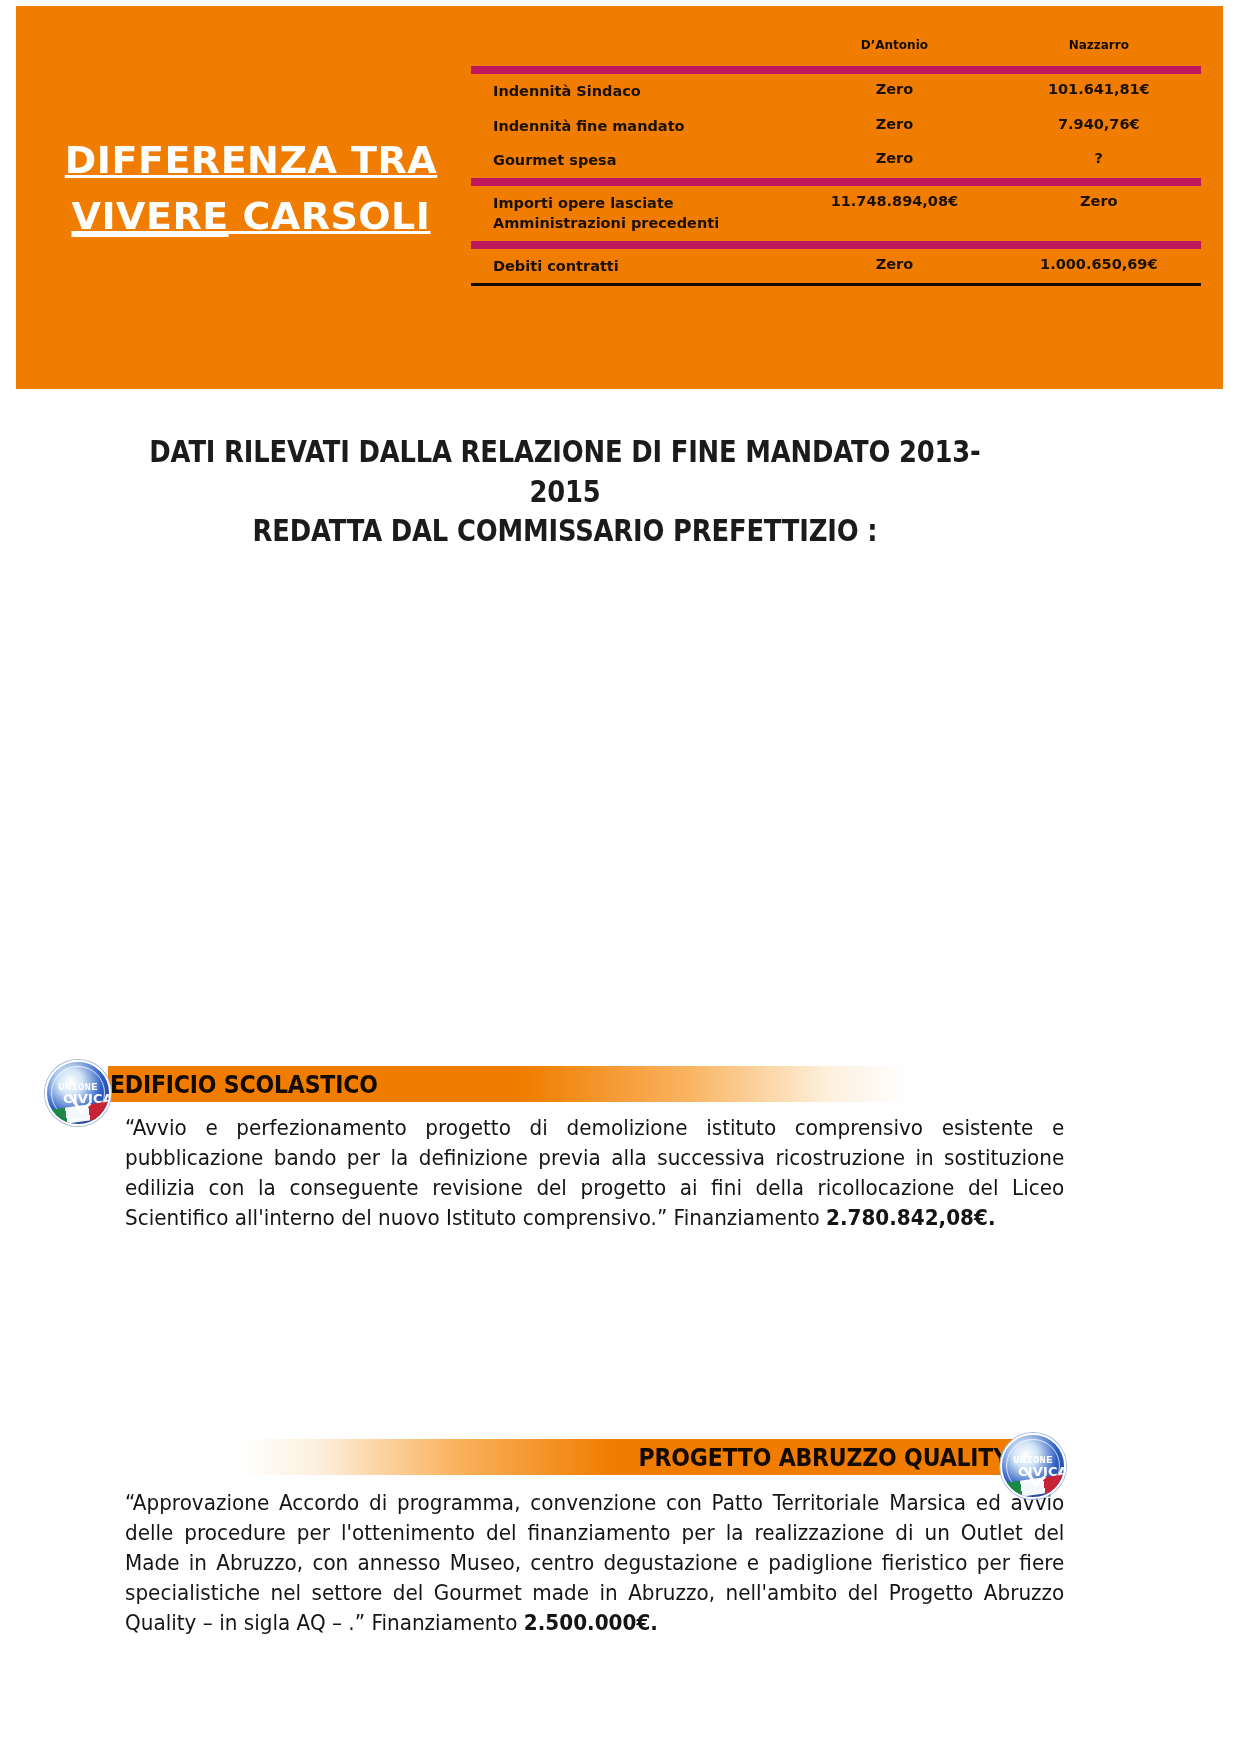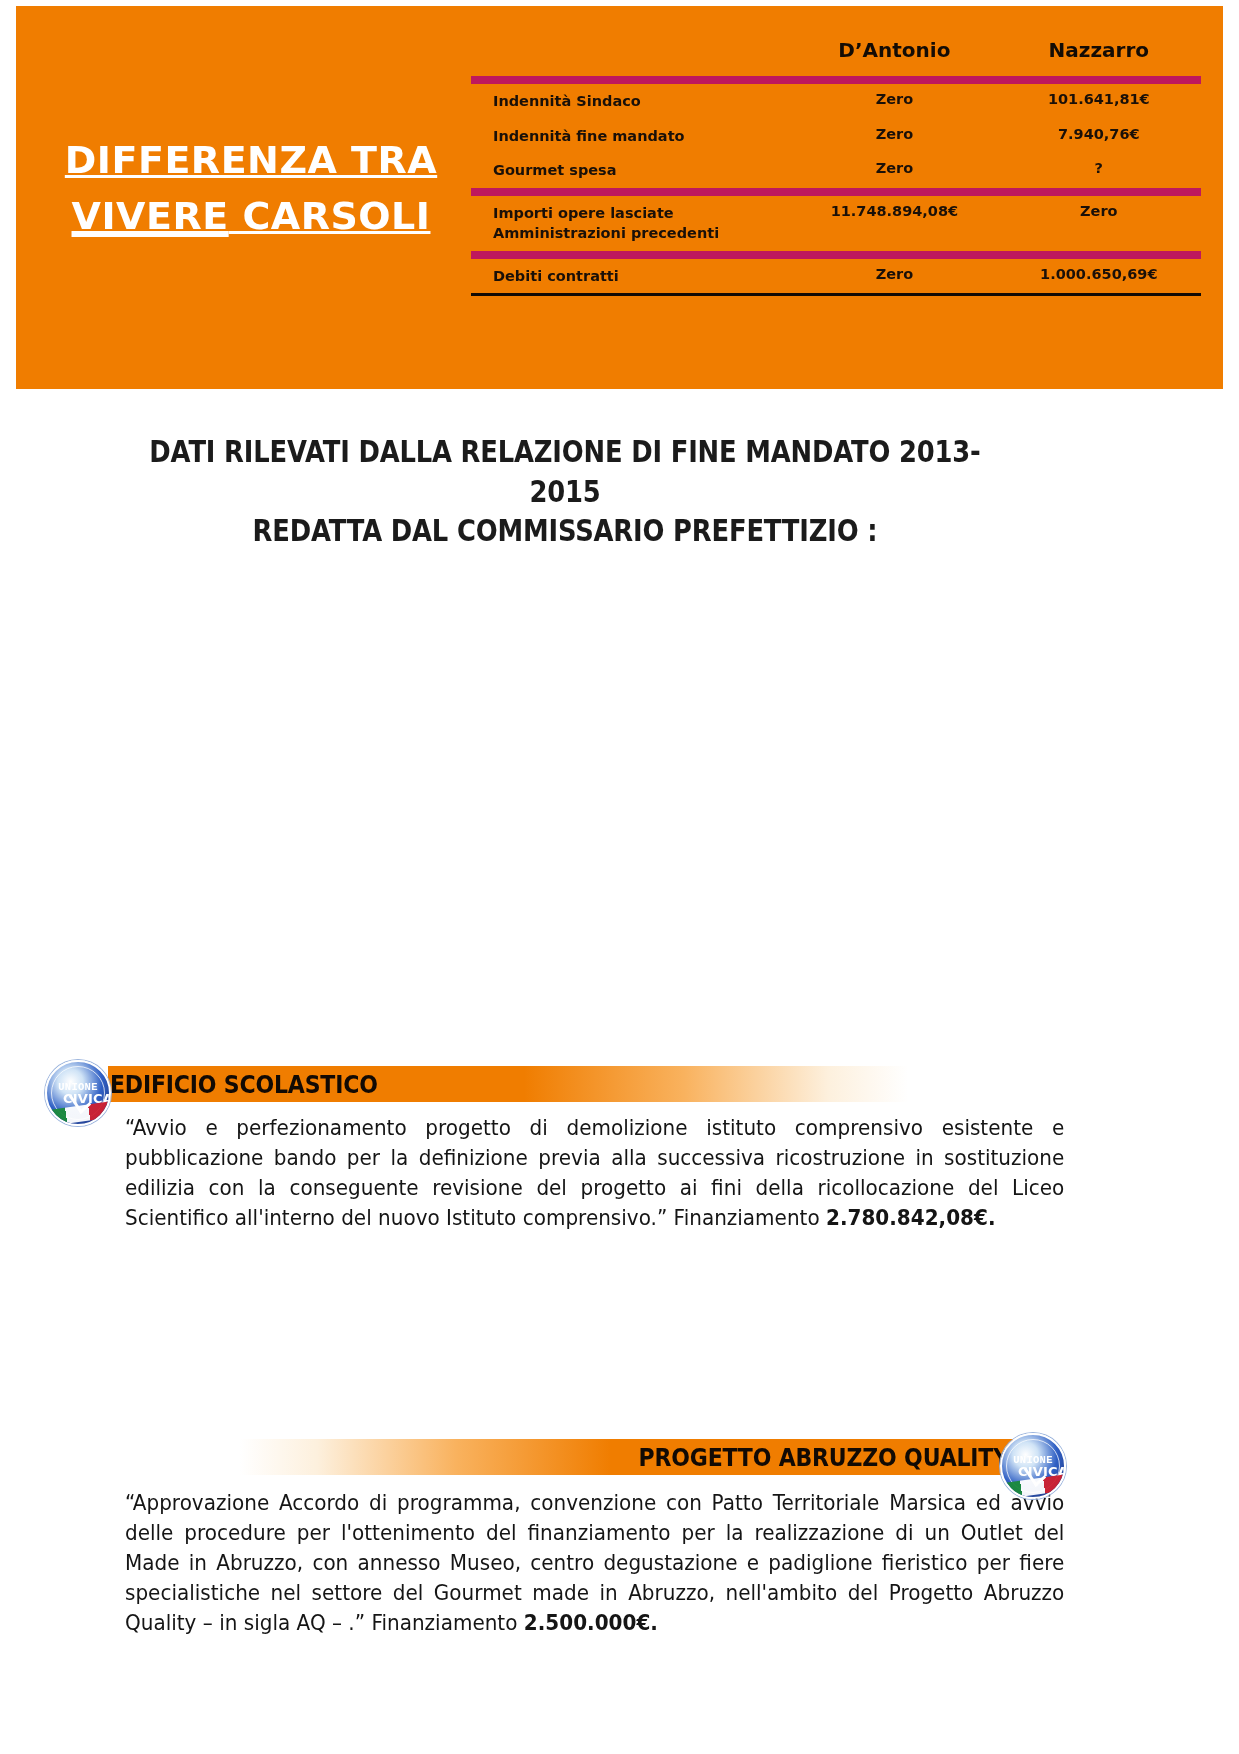--- a/index.html
+++ b/index.html
@@ -49,21 +49,21 @@
   }
   table.cmp {
     width: 100%;
     border-collapse: collapse;
     font-family: "DejaVu Sans", sans-serif;
     font-size: 14.5px;
     font-weight: bold;
     color: #1a1008;
   }
   table.cmp th {
-    font-size: 20px;
+    font-size: 12px;
     font-weight: bold;
     padding: 4px 6px 14px 6px;
     text-align: center;
     color: #140c05;
   }
   table.cmp th.lbl { text-align: left; }
   table.cmp td {
     padding: 7px 6px;
     text-align: center;
     vertical-align: top;

